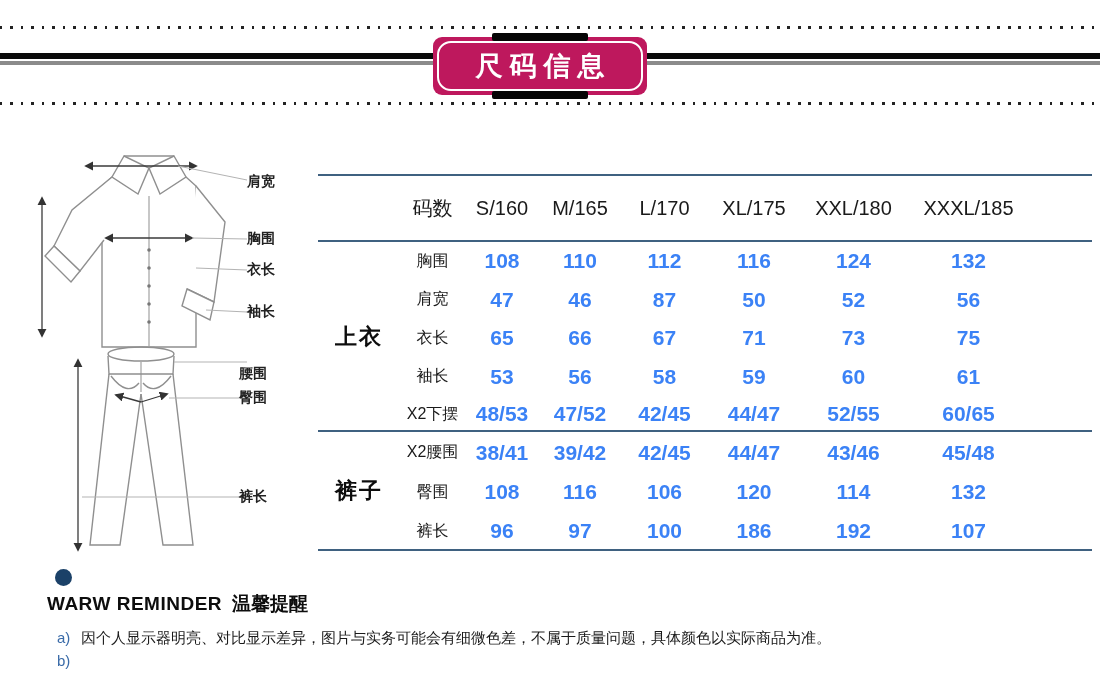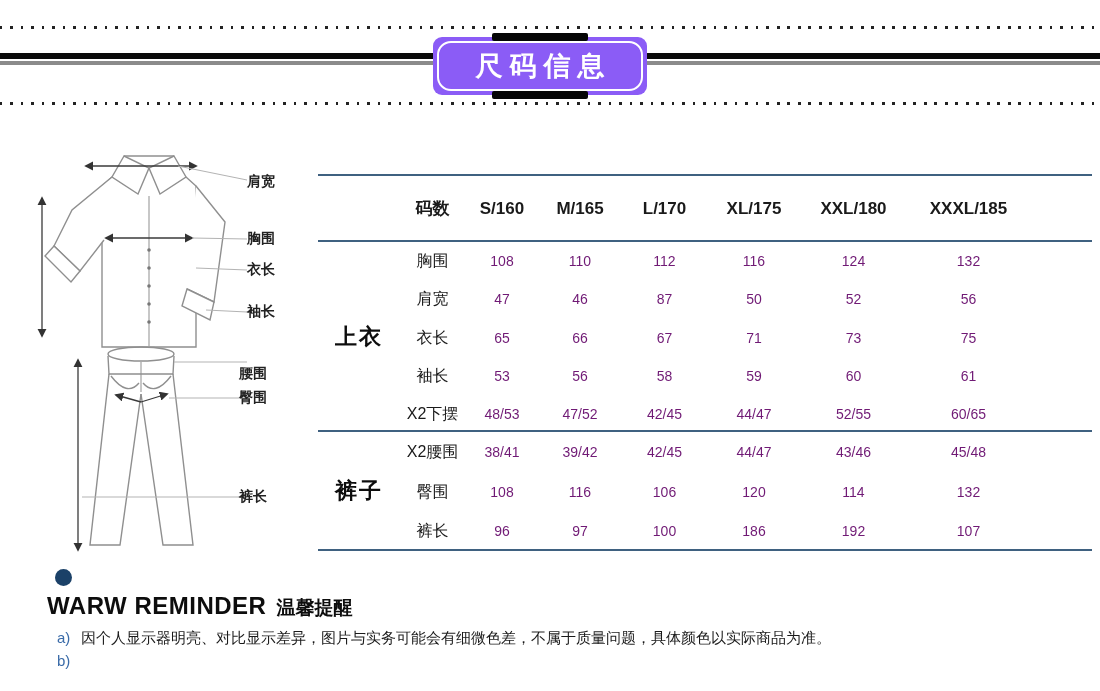--- a/index.html
+++ b/index.html
@@ -7,43 +7,43 @@
     position:relative;width:1100px;height:691px;background:#ffffff;overflow:hidden;
     font-family:"Liberation Sans","DejaVu Sans",sans-serif;color:#1a1a1a;
   }
   
   .dotline{position:absolute;left:0;width:1100px;height:3px;
     background:repeating-linear-gradient(90deg,#222 0 2.5px,transparent 2.5px 10.5px);}
   .dotline.top{top:26px;}
   .dotline.bottom{top:102px;}
   .bar-black{position:absolute;left:0;top:53px;width:1100px;height:6px;background:#0a0a0a;}
   .bar-gray{position:absolute;left:0;top:61px;width:1100px;height:4px;background:#8b8b8b;}
-  .badge{position:absolute;left:433px;top:37px;width:214px;height:58px;background:#8b5cf6;
+  .badge{position:absolute;left:433px;top:37px;width:214px;height:58px;background:#be185d;
     border-radius:9px;z-index:3;display:flex;align-items:center;justify-content:center;}
   .badge::before,.badge::after{content:"";position:absolute;left:50%;transform:translateX(-50%);
     width:96px;height:8px;background:#050505;border-radius:2px;}
   .badge::before{top:-4px;}
   .badge::after{bottom:-4px;}
   .badge .inner-frame{position:absolute;inset:4px;border:2px solid #ffffff;border-radius:14px;}
   .badge .badge-text{position:relative;color:#fff;font-size:27px;font-weight:bold;
     letter-spacing:7px;padding-left:7px;line-height:1;}
   
   .diagram-label{position:absolute;font-size:14px;font-weight:600;color:#222;line-height:1;white-space:nowrap;}
   
   .table-line{position:absolute;left:318px;width:774px;height:2px;background:#3f6180;}
   .sz-table{position:absolute;left:318px;top:175px;border-collapse:collapse;table-layout:fixed;}
   .sz-table td{padding:0;text-align:center;vertical-align:middle;line-height:1;white-space:nowrap;}
-  .sz-table .hdr td{font-size:17px;font-weight:700;color:#1a1a1a;}
+  .sz-table .hdr td{font-size:20px;font-weight:400;color:#1a1a1a;}
   .sz-table .rowlabel{font-size:16px;font-weight:400;color:#1a1a1a;}
-  .sz-table .val{font-size:14px;font-weight:400;color:#701a75;}
+  .sz-table .val{font-size:21px;font-weight:700;color:#3b82f6;}
   .sz-table .group{font-size:22px;font-weight:bold;color:#0d0d0d;letter-spacing:2px;}
   
   .reminder-dot{position:absolute;left:55px;top:569px;width:17px;height:17px;border-radius:50%;background:#1b4168;}
   .reminder-title{position:absolute;left:47px;top:594px;line-height:1;}
-  .reminder-title .en{font-size:24px;font-weight:bold;color:#0d0d0d;letter-spacing:0.5px;}
+  .reminder-title .en{font-size:19px;font-weight:bold;color:#0d0d0d;letter-spacing:0.5px;}
   .reminder-title .zh{font-size:19px;font-weight:bold;color:#0d0d0d;margin-left:10px;}
   .note-row{position:absolute;left:57px;width:1020px;display:flex;line-height:1.25;}
   .note-row .tag{color:#3a6ba8;font-size:15px;width:24px;flex:none;}
   .note-row .txt{color:#1a1a1a;font-size:15px;}
   .note-a{top:629px;}
   .note-b{top:652px;}
 </style>
 </head>
 <body>
 

